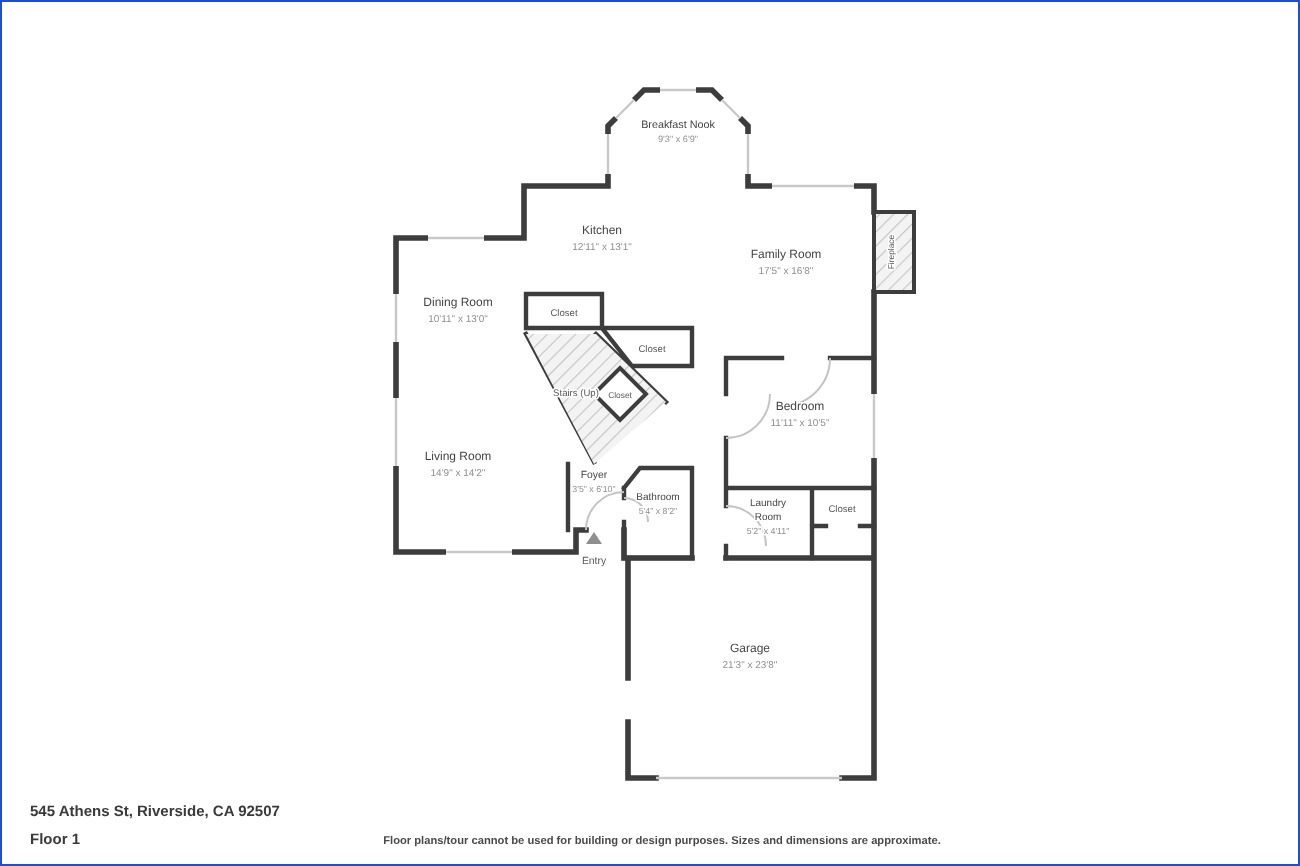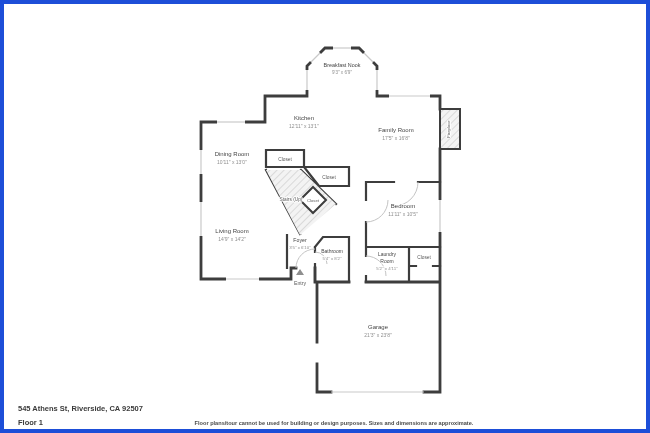--- a/index.html
+++ b/index.html
@@ -1,18 +1,18 @@
 <!DOCTYPE html>
 <html><head>
 <meta charset="utf-8">
 <style>
   html,body{margin:0;padding:0;background:#ffffff;}
   .frame{
     position:relative;width:650px;height:433px;box-sizing:border-box;
-    background:#ffffff;border:4px solid #1d4ed8;overflow:hidden;
+    background:#ffffff;border:1px solid #1d4ed8;overflow:hidden;
     font-family:"Liberation Sans", sans-serif;
   }
   svg{display:block;}
   svg text{
     font-family:"Liberation Sans", sans-serif;
     fill:#454545;
     paint-order:stroke;
     stroke:#ffffff;stroke-width:1.6px;stroke-linejoin:round;
   }
   svg text.dim{fill:#8f8f8f;}

